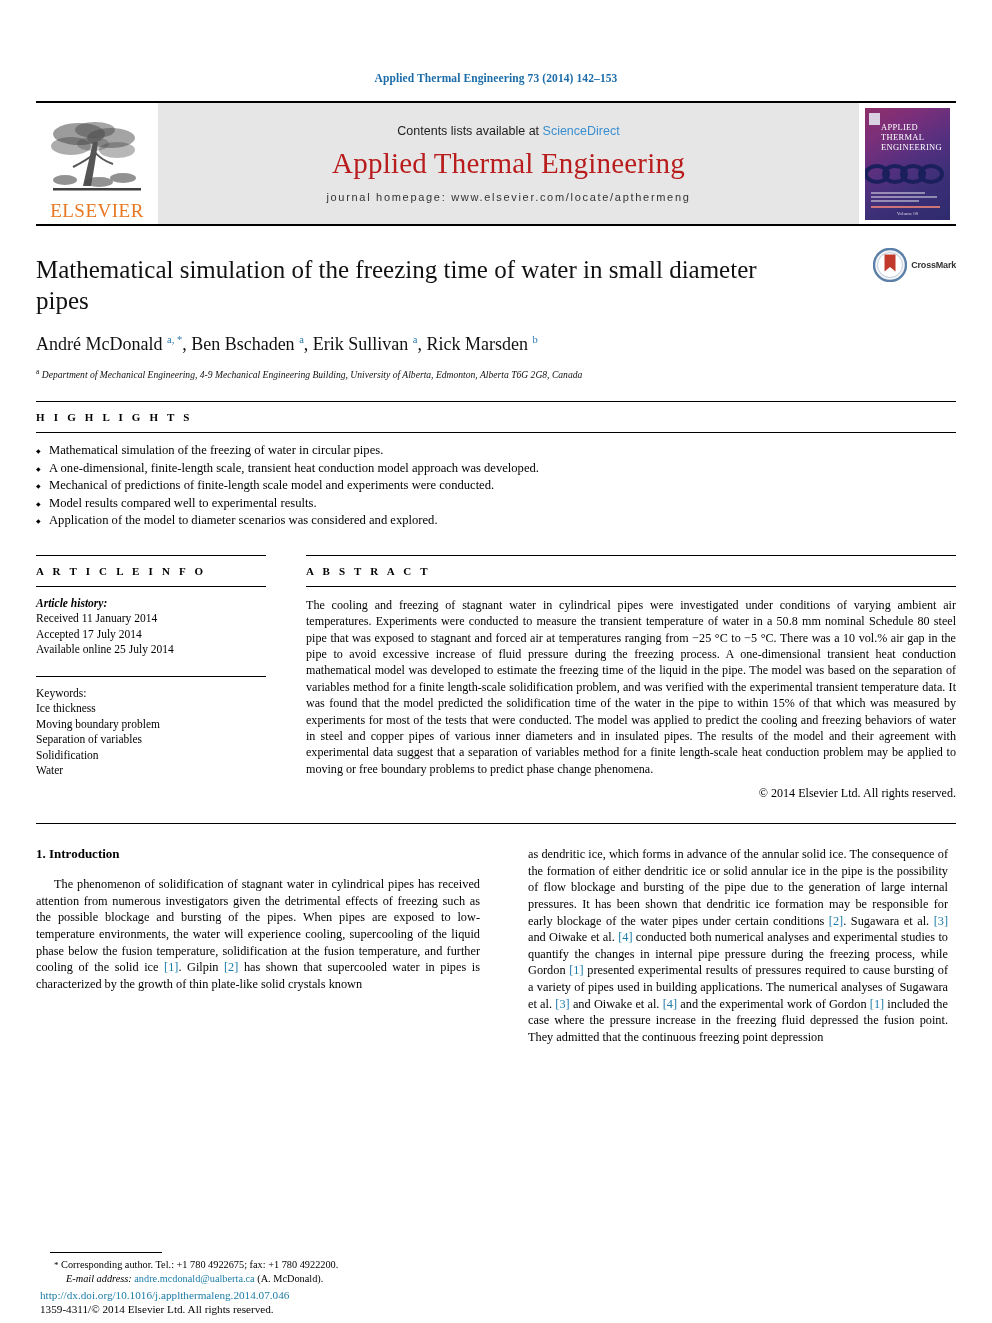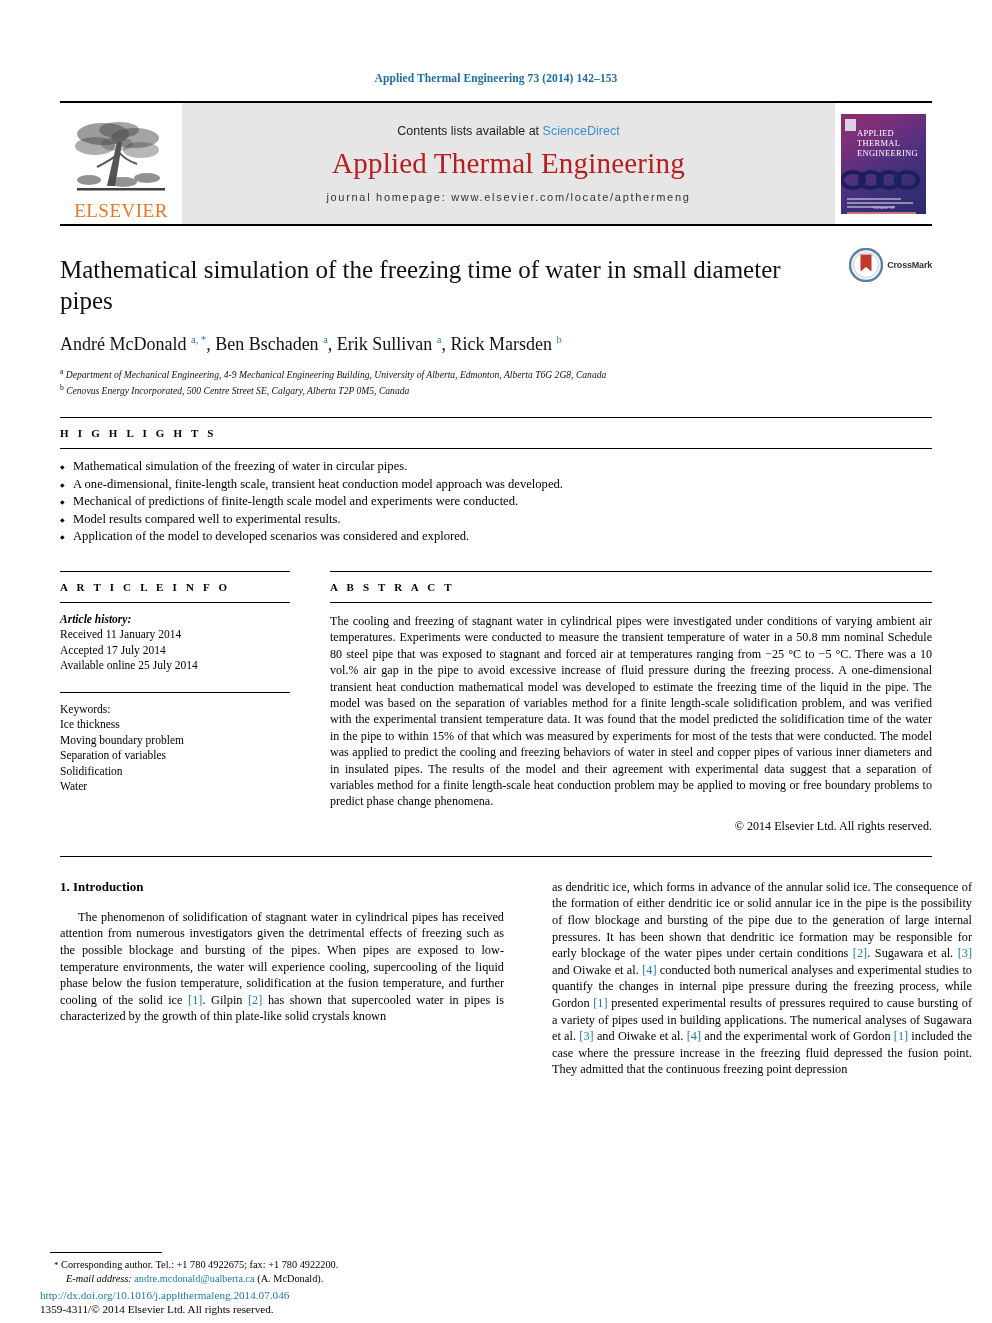--- a/index.html
+++ b/index.html
@@ -3,21 +3,21 @@
 <meta charset="utf-8">
 <style>
   html, body { margin:0; padding:0; }
   body {
     width:992px; height:1323px;
     background:#ffffff;
     font-family:"Liberation Serif", serif;
     color:#000;
     -webkit-font-smoothing:antialiased;
   }
-  .page { position:relative; width:992px; height:1323px; box-sizing:border-box; padding:0 60px;border-radius:11px; }
+  .page { position:relative; width:992px; height:1323px; box-sizing:border-box; padding:0 36px;border-radius:11px; }
 
   
   .runhead {
     text-align:center;
     color:#1b6ca8;
     font-size:11.5px;
     font-weight:bold;
     padding-top:72px;
     letter-spacing:.1px;
   }
@@ -66,21 +66,21 @@
   .homepage-line {
     font-family:"Liberation Sans", sans-serif;
     font-size:11px;
     color:#333;
     letter-spacing:1.7px;
   }
   .cover-thumb {
     width:97px; flex:0 0 97px;
     display:flex; align-items:center; justify-content:center;
   }
-  .cover-inner { width:85px; height:100px; position:relative; overflow:hidden;
+  .cover-inner { width:85px; height:112px; position:relative; overflow:hidden;
     background:linear-gradient(150deg,#8e2f6a 0%,#7b2f7a 22%,#53307f 48%,#3c2f78 70%,#2e2a6d 100%); }
   .cover-title { position:absolute; left:16px; top:14px; color:#fff;
     font-family:"Liberation Serif", serif; font-size:8.5px; line-height:10px; letter-spacing:.3px; }
   .cover-els { position:absolute; left:4px; top:5px; width:11px; height:12px; background:#d8d2e2; }
   .chain { position:absolute; top:54px; left:0; width:85px; height:24px; }
   .cover-lines { position:absolute; left:6px; top:84px; right:4px; }
   .cl { height:2px; margin-bottom:2px; background:rgba(255,255,255,.45); }
   .cl.red { background:rgba(255,140,120,.75); }
   .cover-foot { position:absolute; bottom:4px; left:0; right:0; text-align:center;
     color:#d9d0e4; font-size:5px; font-family:"Liberation Serif", serif; }
@@ -254,34 +254,33 @@
       </svg>
       <span class="cm-text">CrossMark</span>
     </div>
 
     <h1 class="art-title">Mathematical simulation of the freezing time of water in small diameter pipes</h1>
 
     <div class="authors">André McDonald <sup>a, *</sup>, Ben Bschaden <sup>a</sup>, Erik Sullivan <sup>a</sup>, Rick Marsden <sup>b</sup></div>
 
     <div class="affil">
       <div><sup>a</sup> <span>Department of Mechanical Engineering, 4-9 Mechanical Engineering Building, University of Alberta, Edmonton, Alberta T6G 2G8, Canada</span></div>
-      <div><sup>b</sup> <span>Cenovus Energy Incorporated, 500 Centre Street SE, Calgary, Alberta T2P 0M5, Canada</span></div>
     </div>
   </div>
 
   <div class="highlights">
     <div class="hr-thin" style="margin-bottom:9px"></div>
     <div class="sec-label hl-head">H I G H L I G H T S</div>
     <div class="hr-thin"></div>
     <ul class="hl-list">
       <li>Mathematical simulation of the freezing of water in circular pipes.</li>
       <li>A one-dimensional, finite-length scale, transient heat conduction model approach was developed.</li>
       <li>Mechanical of predictions of finite-length scale model and experiments were conducted.</li>
       <li>Model results compared well to experimental results.</li>
-      <li>Application of the model to developed scenarios was considered and explored.</li>
+      <li>Application of the model to diameter scenarios was considered and explored.</li>
     </ul>
   </div>
 
   <div class="info-abs">
     <div class="col-info">
       <div class="hr-thin" style="margin-bottom:9px"></div>
       <div class="sec-label">A R T I C L E   I N F O</div>
       <div class="hr-thin" style="margin-top:9px"></div>
       <div class="ai-body">
         <div class="lbl">Article history:</div>

